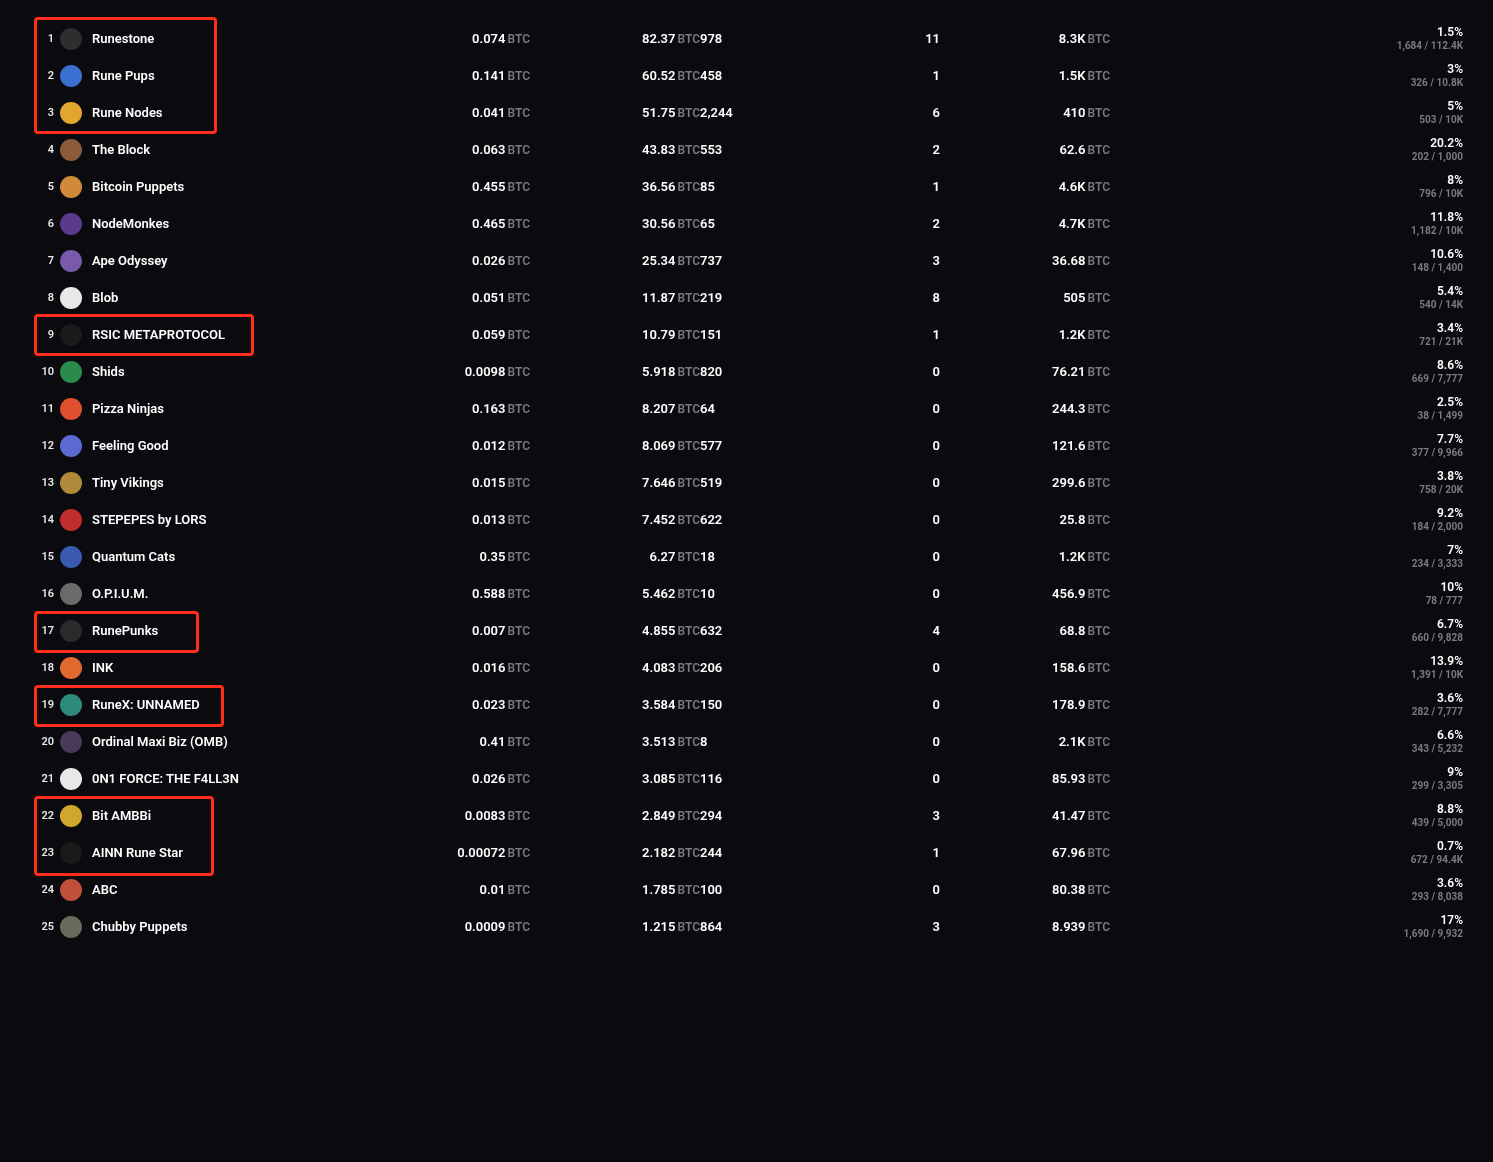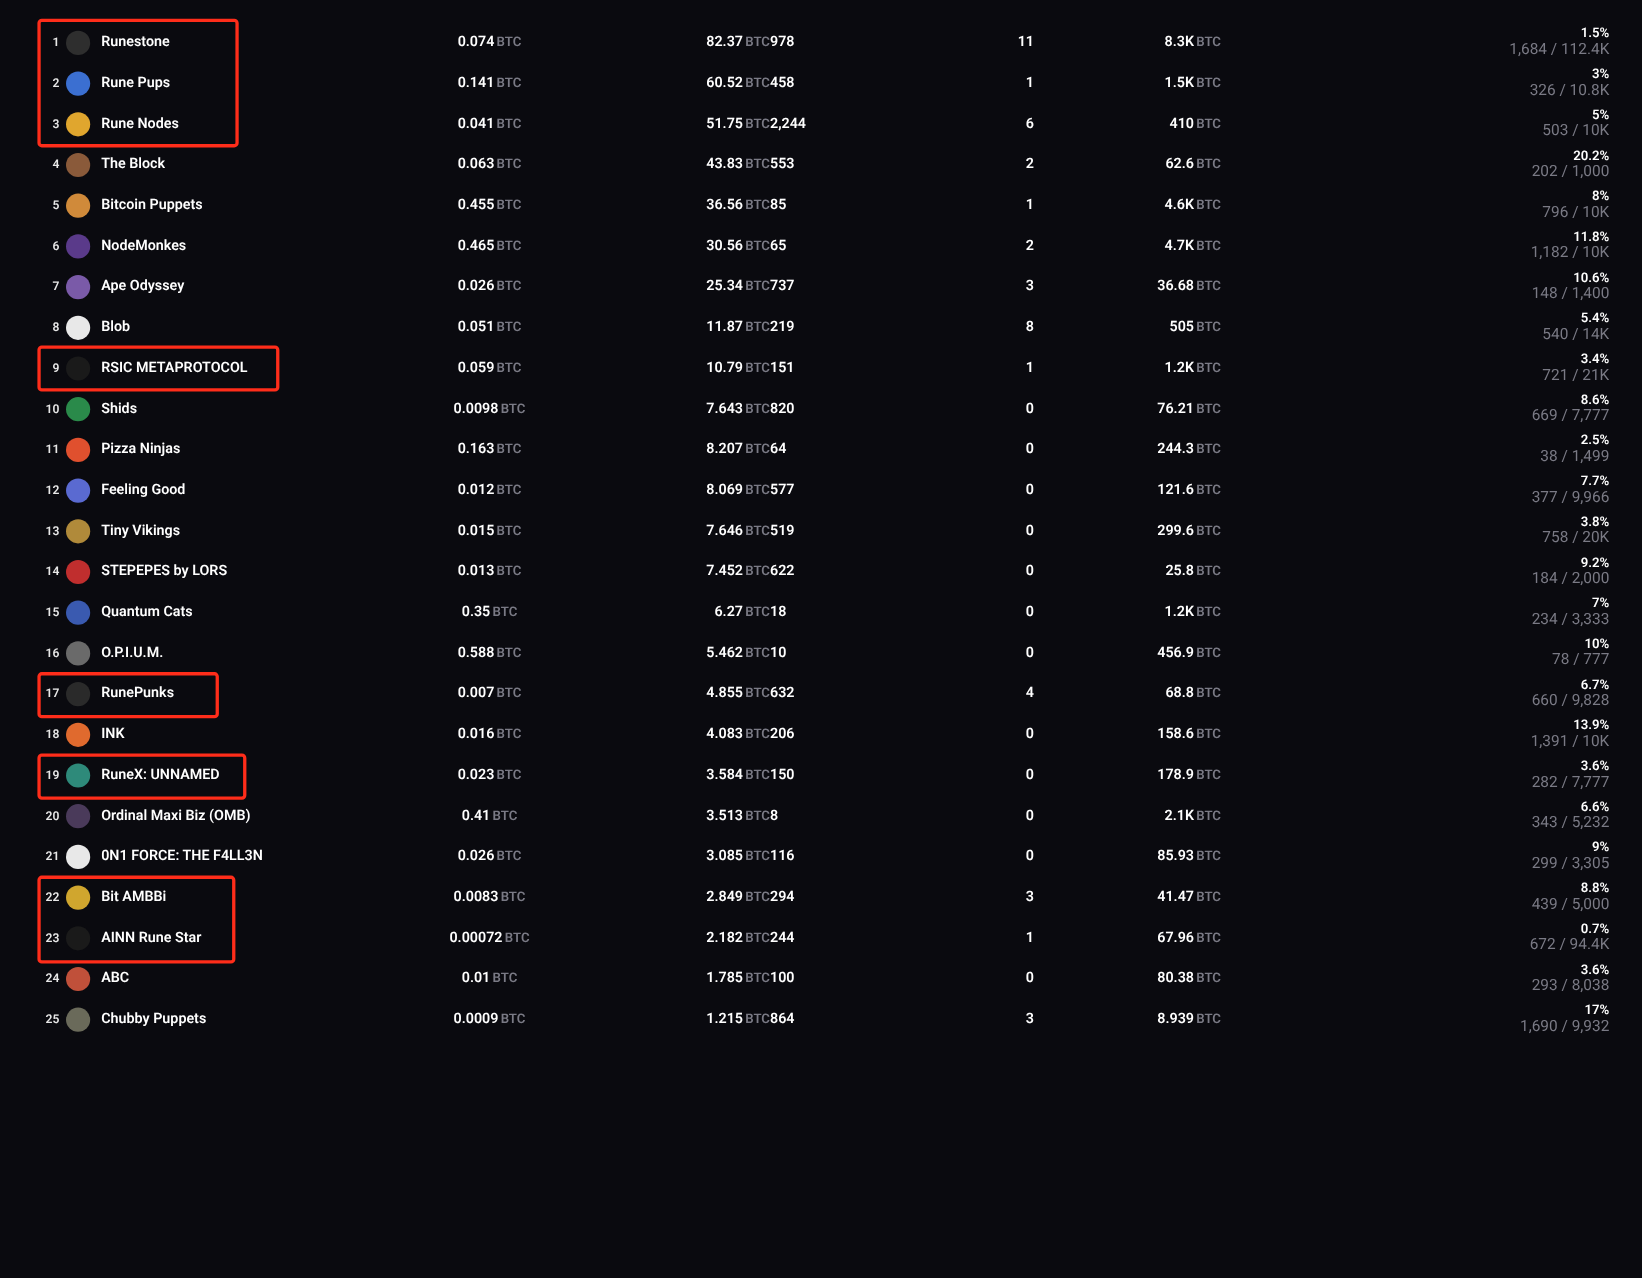--- a/index.html
+++ b/index.html
@@ -33,38 +33,38 @@
     width: 300px;
     font-weight: 600;
     font-size: 13px;
   }
   .avatar {
     width: 22px;
     height: 22px;
     border-radius: 50%;
     flex-shrink: 0;
   }
-  .col-floor { width: 170px; text-align: center; }
+  .col-floor { width: 170px; text-align: right; }
   .col-vol   { width: 170px; text-align: right; }
   .col-sales { width: 120px; text-align: left; font-weight: 600; }
   .col-pend  { width: 120px; text-align: right; font-weight: 600; }
   .col-mcap  { width: 170px; text-align: right; }
   .col-listed{
     flex: 1;
     text-align: right;
     display: flex;
     flex-direction: column;
     align-items: flex-end;
     justify-content: center;
     line-height: 1.2;
   }
   .num { font-weight: 600; color: #ffffff; }
   .unit { color: #7a7a85; font-weight: 600; margin-left: 2px; font-size: 12px; }
   .pct { font-weight: 600; font-size: 12px; }
-  .sub { color: #7a7a85; font-size: 14px; font-weight: 400; }
+  .sub { color: #7a7a85; font-size: 10px; font-weight: 700; }
   .hl {
     position: absolute;
     border: 3px solid #ff2d1a;
     border-radius: 4px;
     pointer-events: none;
     z-index: 10;
   }
 </style>
 </head>
 <body>
@@ -307,21 +307,21 @@
     <div class="row">
     <div class="col-rank">10</div>
     <div class="col-name">
       <div class="avatar" style="background:#2a8a4a;"></div>
       <span>Shids</span>
     </div>
     <div class="col-floor">
       <span class="num">0.0098</span><span class="unit">BTC</span>
     </div>
     <div class="col-vol">
-      <span class="num">7.643</span><span class="unit">BTC</span>
+      <span class="num">5.918</span><span class="unit">BTC</span>
     </div>
     <div class="col-sales">
       <span class="num">820</span>
     </div>
     <div class="col-pend">
       <span class="num">0</span>
     </div>
     <div class="col-mcap">
       <span class="num">76.21</span><span class="unit">BTC</span>
     </div>

